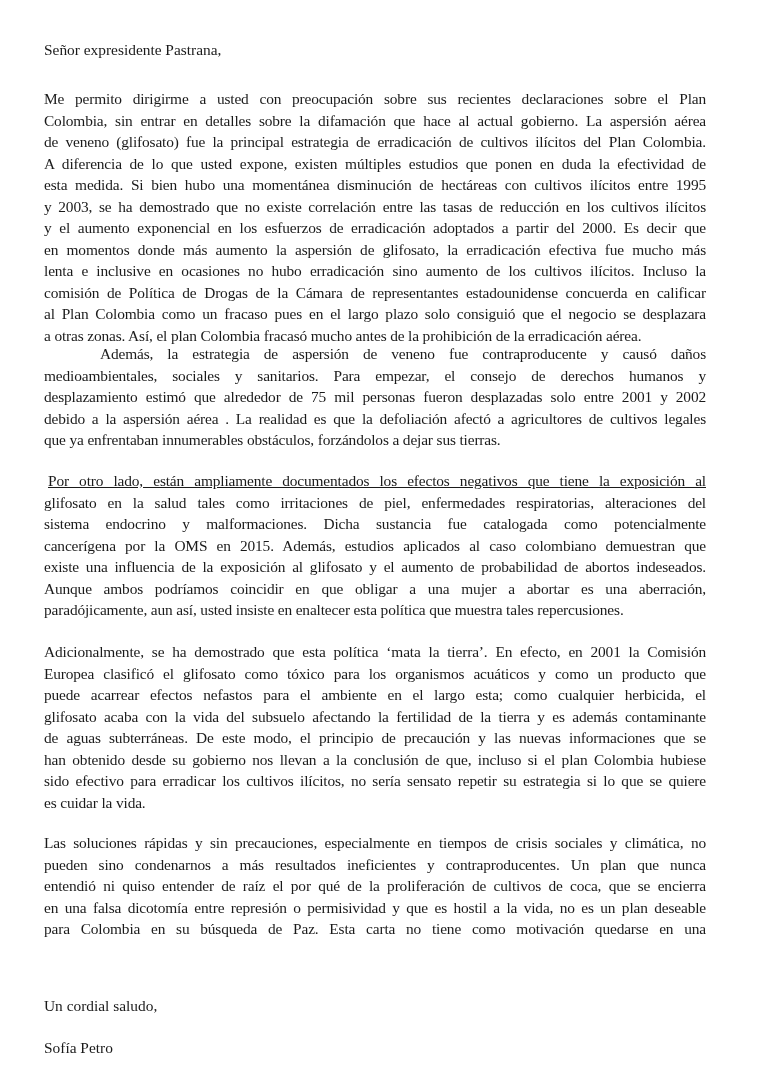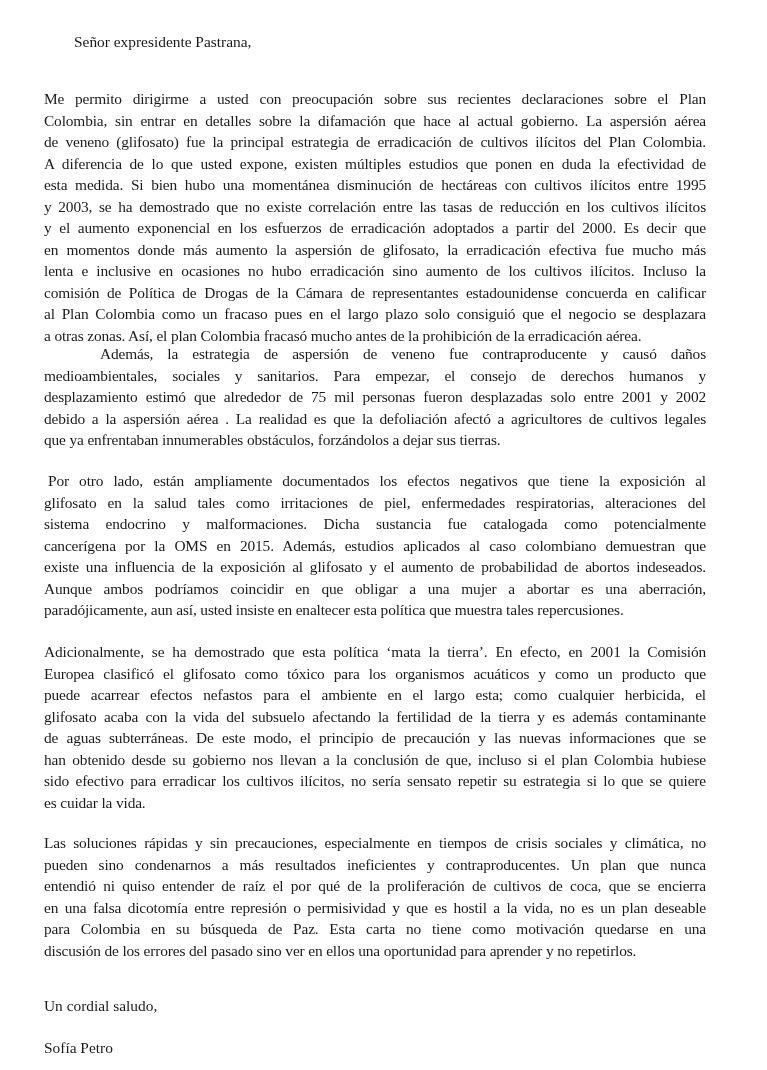--- a/index.html
+++ b/index.html
@@ -4,29 +4,29 @@
 <style>
   html, body { margin: 0; padding: 0; background: #ffffff; }
   body { width: 767px; height: 1070px; position: relative; overflow: hidden;
          font-family: "Liberation Serif", "DejaVu Serif", serif; color: #1a1a1a; }
   .page { position: absolute; left: 0; top: 0; width: 767px; height: 1070px; background: #fff; }
   .block { position: absolute; left: 44px; width: 662px; font-size: 15.4px; }
   .line { display: block; height: 21.55px; line-height: 21.55px; white-space: nowrap;
           text-align: justify; text-align-last: justify; letter-spacing: -0.15px; }
   .line.last { text-align-last: left; }
   .line.indent1 { padding-left: 56px; }
-  .line.indent-sp { padding-left: 4px; }
+  .line.indent-sp { padding-left: 4px; text-decoration: underline; }
   .single { position: absolute; left: 44px; font-size: 15.4px; line-height: 21.55px; white-space: nowrap; }
 </style>
 </head>
 <body>
 
 <div class="page">
 
-  <div class="single" style="top:31px;margin-left:30px;">Señor expresidente Pastrana,</div>
+  <div class="single" style="top:39px;">Señor expresidente Pastrana,</div>
 
   <div class="block" style="top:88px;">
     <span class="line" style="white-space: nowrap;">Me permito dirigirme a usted con preocupación sobre sus recientes declaraciones sobre el Plan</span>
     <span class="line" style="white-space: nowrap;">Colombia, sin entrar en detalles sobre la difamación que hace al actual gobierno. La aspersión aérea</span>
     <span class="line" style="white-space: nowrap;">de veneno (glifosato) fue la  principal estrategia de erradicación de cultivos ilícitos del Plan Colombia.</span>
     <span class="line" style="white-space: nowrap;">A diferencia de lo que usted expone, existen múltiples estudios que ponen en duda la efectividad de</span>
     <span class="line" style="white-space: nowrap;">esta medida. Si bien hubo una momentánea disminución de hectáreas con cultivos ilícitos entre 1995</span>
     <span class="line" style="white-space: nowrap;">y 2003, se ha demostrado que no existe correlación entre las tasas de reducción en los cultivos ilícitos</span>
     <span class="line" style="white-space: nowrap;">y el aumento exponencial en los esfuerzos de erradicación adoptados a partir del 2000. Es decir que</span>
     <span class="line" style="white-space: nowrap;">en momentos donde más aumento la aspersión de glifosato, la erradicación efectiva fue mucho más</span>
@@ -64,19 +64,18 @@
     <span class="line" style="white-space: nowrap;">sido efectivo para erradicar los cultivos ilícitos, no sería sensato repetir su estrategia  si lo que se quiere</span>
     <span class="line last" style="white-space: nowrap;">es cuidar la vida.</span>
   </div>
 
   <div class="block" style="top:832px;">
     <span class="line" style="white-space: nowrap;">Las soluciones rápidas y sin precauciones, especialmente en tiempos de crisis sociales y climática, no</span>
     <span class="line" style="white-space: nowrap;">pueden sino condenarnos a más resultados ineficientes y contraproducentes.  Un plan que nunca</span>
     <span class="line" style="white-space: nowrap;">entendió ni quiso entender de raíz el por qué de la proliferación de cultivos de coca, que se encierra</span>
     <span class="line" style="white-space: nowrap;">en una falsa dicotomía entre represión o permisividad y que es hostil a la vida, no es un plan deseable</span>
     <span class="line" style="white-space: nowrap;">para Colombia en su búsqueda de Paz. Esta carta no tiene como motivación quedarse en una</span>
-    <span class="line last" style="white-space: nowrap;">discusión de los errores del pasado sino ver en ellos una oportunidad para aprender y no repetirlos.</span>
   </div>
 
   <div class="single" style="top:995px;">Un cordial saludo,</div>
   <div class="single" style="top:1037px;">Sofía Petro</div>
 
 </div>
 
 </body></html>

